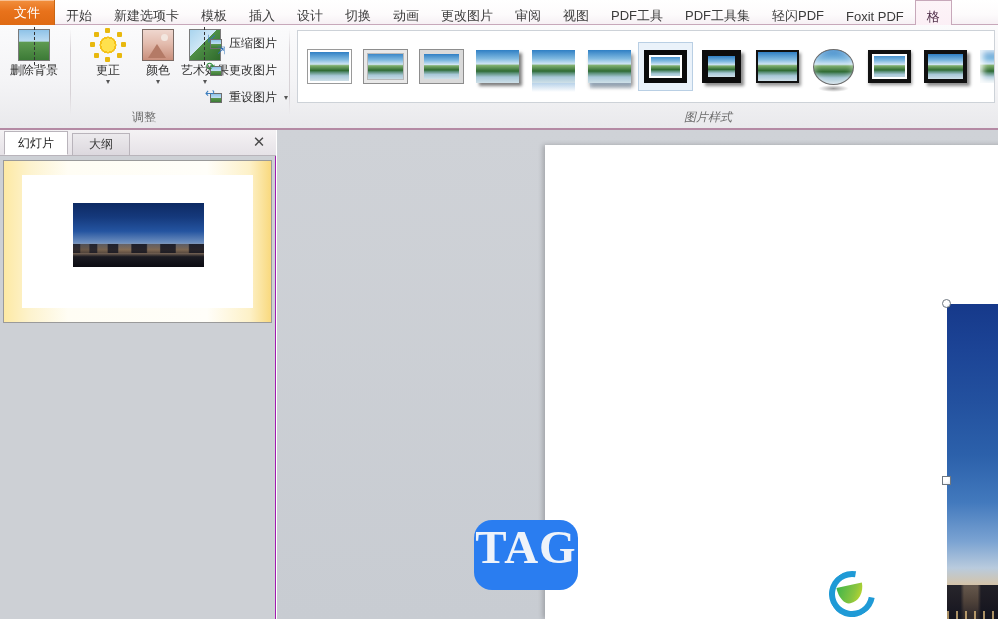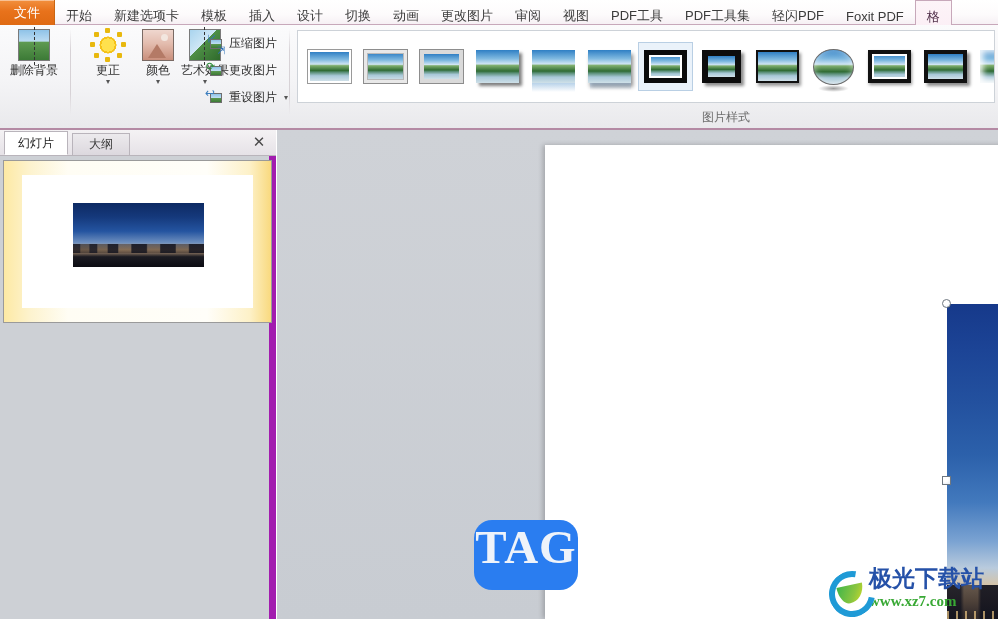--- a/index.html
+++ b/index.html
@@ -177,21 +177,21 @@
     border-radius:50%; background: radial-gradient(ellipse, rgba(0,0,0,.38), rgba(0,0,0,0) 70%);
   }
   .f-dblack { border:4px solid #111; box-shadow: inset 0 0 0 2px #fff, 1px 2px 3px rgba(0,0,0,.4); }
   .f-black2 { border:4px solid #111; box-shadow: 3px 3px 3px rgba(0,0,0,.45); }
   .f-soft { box-shadow: 0 0 6px 3px rgba(255,255,255,.95) inset; filter: blur(.2px); }
 
   
   .leftpane {
     position:absolute; left:0; top:130px; width:276px; height:489px;
     background:#cdd0d5;
-    border-right:7px solid #a21caf;
+    border-right:1px solid #a21caf;
   }
   .pane-tabs {
     position:absolute; left:0; top:0; width:276px; height:26px;
     background: linear-gradient(to bottom,#f4f2f4 0%, #e6e2e7 100%);
     border-bottom:1px solid #b9b4bb;
     display:flex; align-items:flex-end;
   }
   .ptab {
     height:22px; min-width:58px; padding:0 13px;
     display:flex; align-items:center; justify-content:center;
@@ -437,20 +437,21 @@
       </div>
 
       <div class="smallrow" style="left:208px; top:62px;">
         <span class="ico16 ic-reset">
             <span class="mini-photo"></span>
           </span>
         <span class="lbl">重设图片</span>
         <span class="caret">▾</span>
       </div>
 
+      <div class="grp-label">调整</div>
     </div>
 
     <div class="grp-sep" style="left:289px;"></div>
 
     <div class="grp styles">
       <div class="gallery">
         <div class="thumb">
             <span class="pic f-simple"></span>
           </div>
         <div class="thumb">
@@ -483,21 +484,21 @@
         <div class="thumb">
             <span class="pic f-dblack"></span>
           </div>
         <div class="thumb">
             <span class="pic f-black2"></span>
           </div>
         <div class="thumb">
             <span class="pic f-soft"></span>
           </div>
       </div>
-      <div class="grp-label" style="left:324px; width:220px;">图片样式</div>
+      <div class="grp-label" style="left:306px; width:220px;font-style:italic;">图片样式</div>
     </div>
   </div>
 
   <div class="leftpane">
     <div class="pane-tabs">
       <div class="ptab on">
           <span>幻灯片</span>
         </div>
       <div class="ptab">
           <span>大纲</span>
@@ -531,19 +532,15 @@
   <div class="wm-center">
     <div class="wm-text">
     </div>
     <div class="wm-tag">
       <span>TAG</span>
     </div>
   </div>
 
   <div class="wm-br">
     <span class="logo"></span>
-    <span class="txts">
-      <span class="cn">极光下载站</span>
-      <span class="url">www.xz7.com</span>
-    </span>
   </div>
 
 </div>
 
 </body></html>

